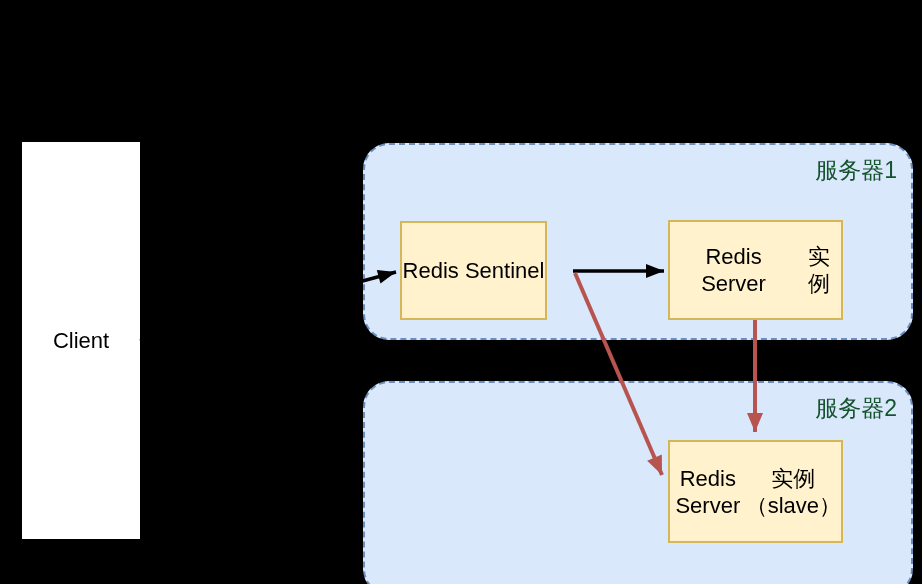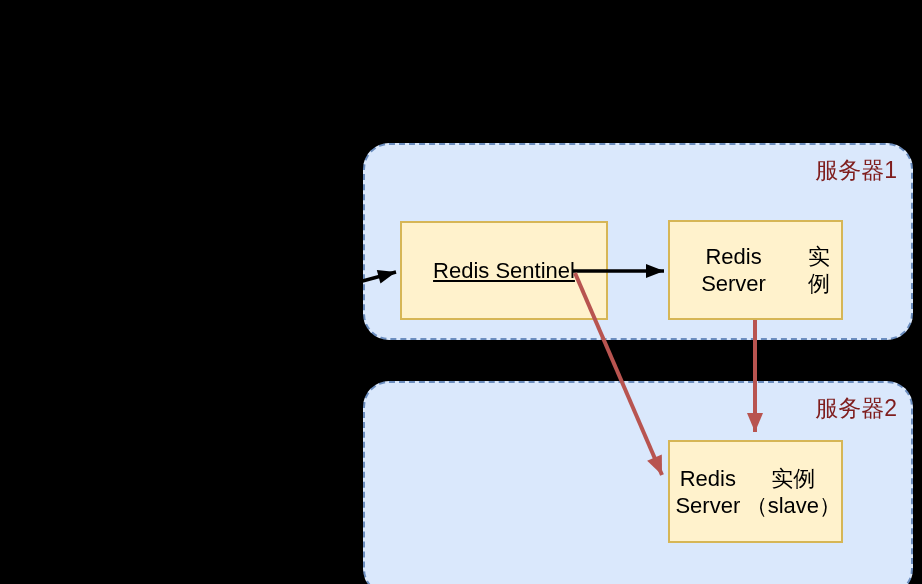--- a/index.html
+++ b/index.html
@@ -37,53 +37,56 @@
     border-radius: 26px;
     box-sizing: border-box;
   }
   #server1 { top: 143px; height: 197px; }
   #server2 { top: 381px; height: 214px; }
   .server-label {
     position: absolute;
     top: 10px;
     right: 14px;
     font-size: 23px;
-    color: #7f1d1d;
+    color: #14532d;
     white-space: nowrap;
   }
   .node {
     position: absolute;
     background: #fff2cc;
     border: 2px solid #d6b656;
     box-sizing: border-box;
     display: flex;
     flex-direction: row;
     align-items: center;
     justify-content: center;
     text-align: center;
     font-size: 22px;
     line-height: 27px;
   }
-  #node-sentinel { left: 400px; top: 221px; width: 208px; height: 99px; text-decoration: underline; }
+  #node-sentinel { left: 400px; top: 221px; width: 147px; height: 99px; }
   #node-master   { left: 668px; top: 220px; width: 175px; height: 100px; }
   #node-slave    { left: 668px; top: 440px; width: 175px; height: 103px; }
   #edge-layer {
     position: absolute;
     left: 0;
     top: 0;
     width: 922px;
     height: 584px;
     pointer-events: none;
   }
 </style>
 </head>
 <body>
 
 <div id="canvas">
 
+  <div class="client-box">
+    <span>Client</span>
+  </div>
 
   <div id="server1" class="server-group">
     <span class="server-label">服务器1</span>
   </div>
 
   <div id="server2" class="server-group">
     <span class="server-label">服务器2</span>
   </div>
 
   <div id="node-sentinel" class="node">

